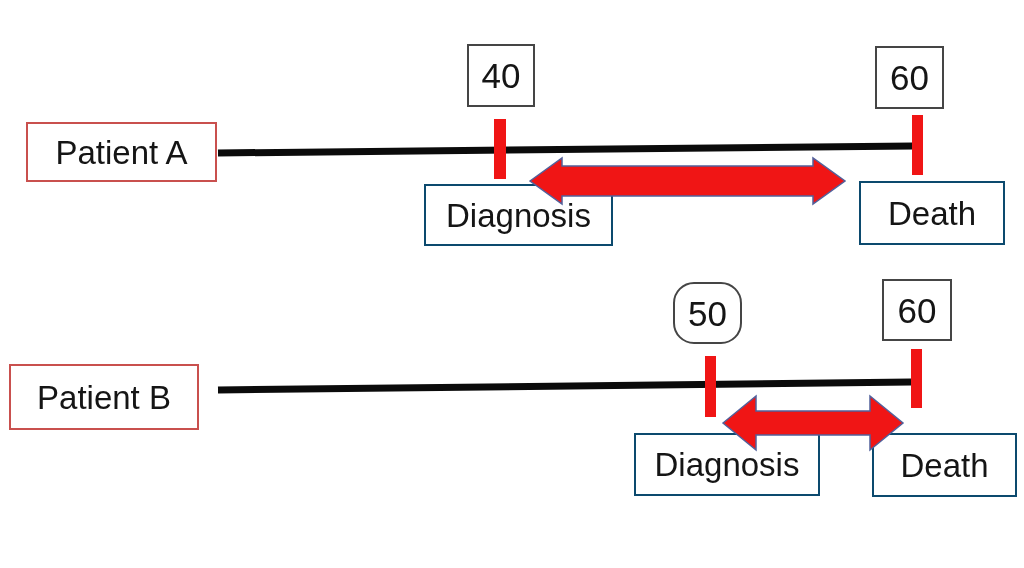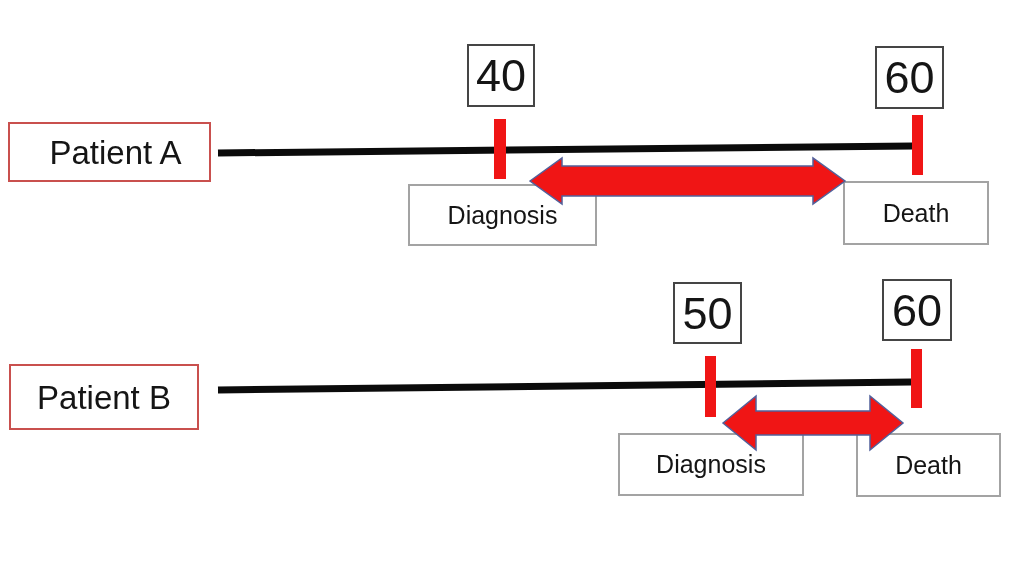--- a/index.html
+++ b/index.html
@@ -51,37 +51,38 @@
     z-index: 2;
     line-height: 1;
     white-space: nowrap;
   }
   .patient-box {
     border: 2px solid var(--label-border-red, #c9504e);
     font-size: 33px;
   }
   .age-box {
     border: 2px solid #454545;
-    font-size: 45px;
+    font-size: 35px;
   }
   .event-box {
-    border: 2px solid #a3a3a3;
-    font-size: 25px;
+    border: 2px solid #0c4a6e;
+    font-size: 33px;
+    margin-left: 16px;
   }
   
-  .patient-a-label   { left: 8px;  top: 122px; width: 187px; height: 56px; padding-left: 12px; }
+  .patient-a-label   { left: 26px;  top: 122px; width: 187px; height: 56px; }
   .age-40-box        { left: 467px; top: 44px;  width: 64px;  height: 59px; }
   .age-60-box-a      { left: 875px; top: 46px;  width: 65px;  height: 59px; }
   .diagnosis-tick-a  { left: 494px; top: 119px; width: 12px;  height: 60px; }
   .death-tick-a      { left: 912px; top: 115px; width: 11px;  height: 60px; }
   .diagnosis-a-box   { left: 408px; top: 184px; width: 185px; height: 58px; }
   .death-a-box       { left: 843px; top: 181px; width: 142px; height: 60px; }
   
   .patient-b-label   { left: 9px;  top: 364px; width: 186px; height: 62px; }
-  .age-50-box        { left: 673px; top: 282px; width: 65px;  height: 58px; }
+  .age-50-box        { left: 673px; top: 282px; width: 65px;  height: 58px; border-radius: 21px; }
   .age-60-box-b      { left: 882px; top: 279px; width: 66px;  height: 58px; }
   .diagnosis-tick-b  { left: 705px; top: 356px; width: 11px;  height: 61px; }
   .death-tick-b      { left: 911px; top: 349px; width: 11px;  height: 59px; }
   .diagnosis-b-box   { left: 618px; top: 433px; width: 182px; height: 59px; }
   .death-b-box       { left: 856px; top: 433px; width: 141px; height: 60px; }
 </style>
 </head>
 <body>
 
 <div class="canvas">

